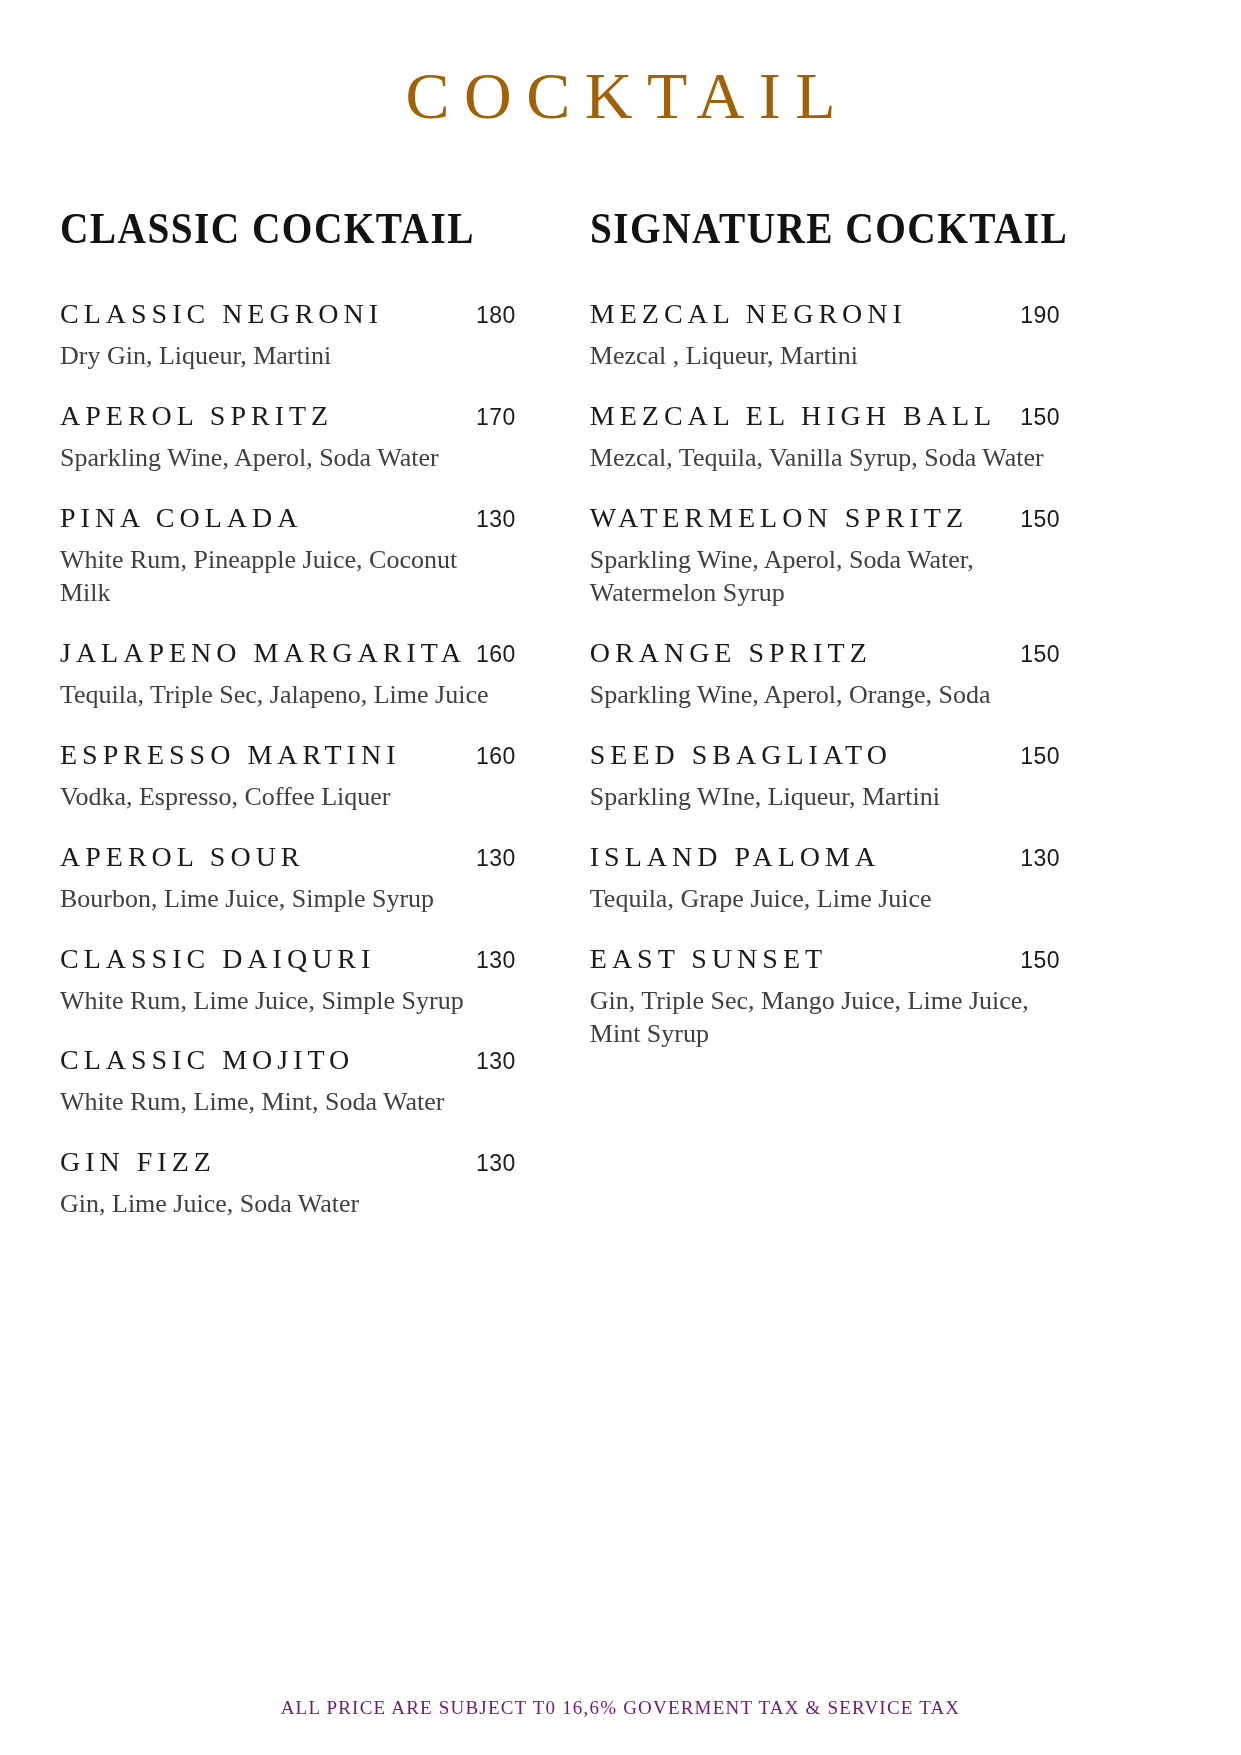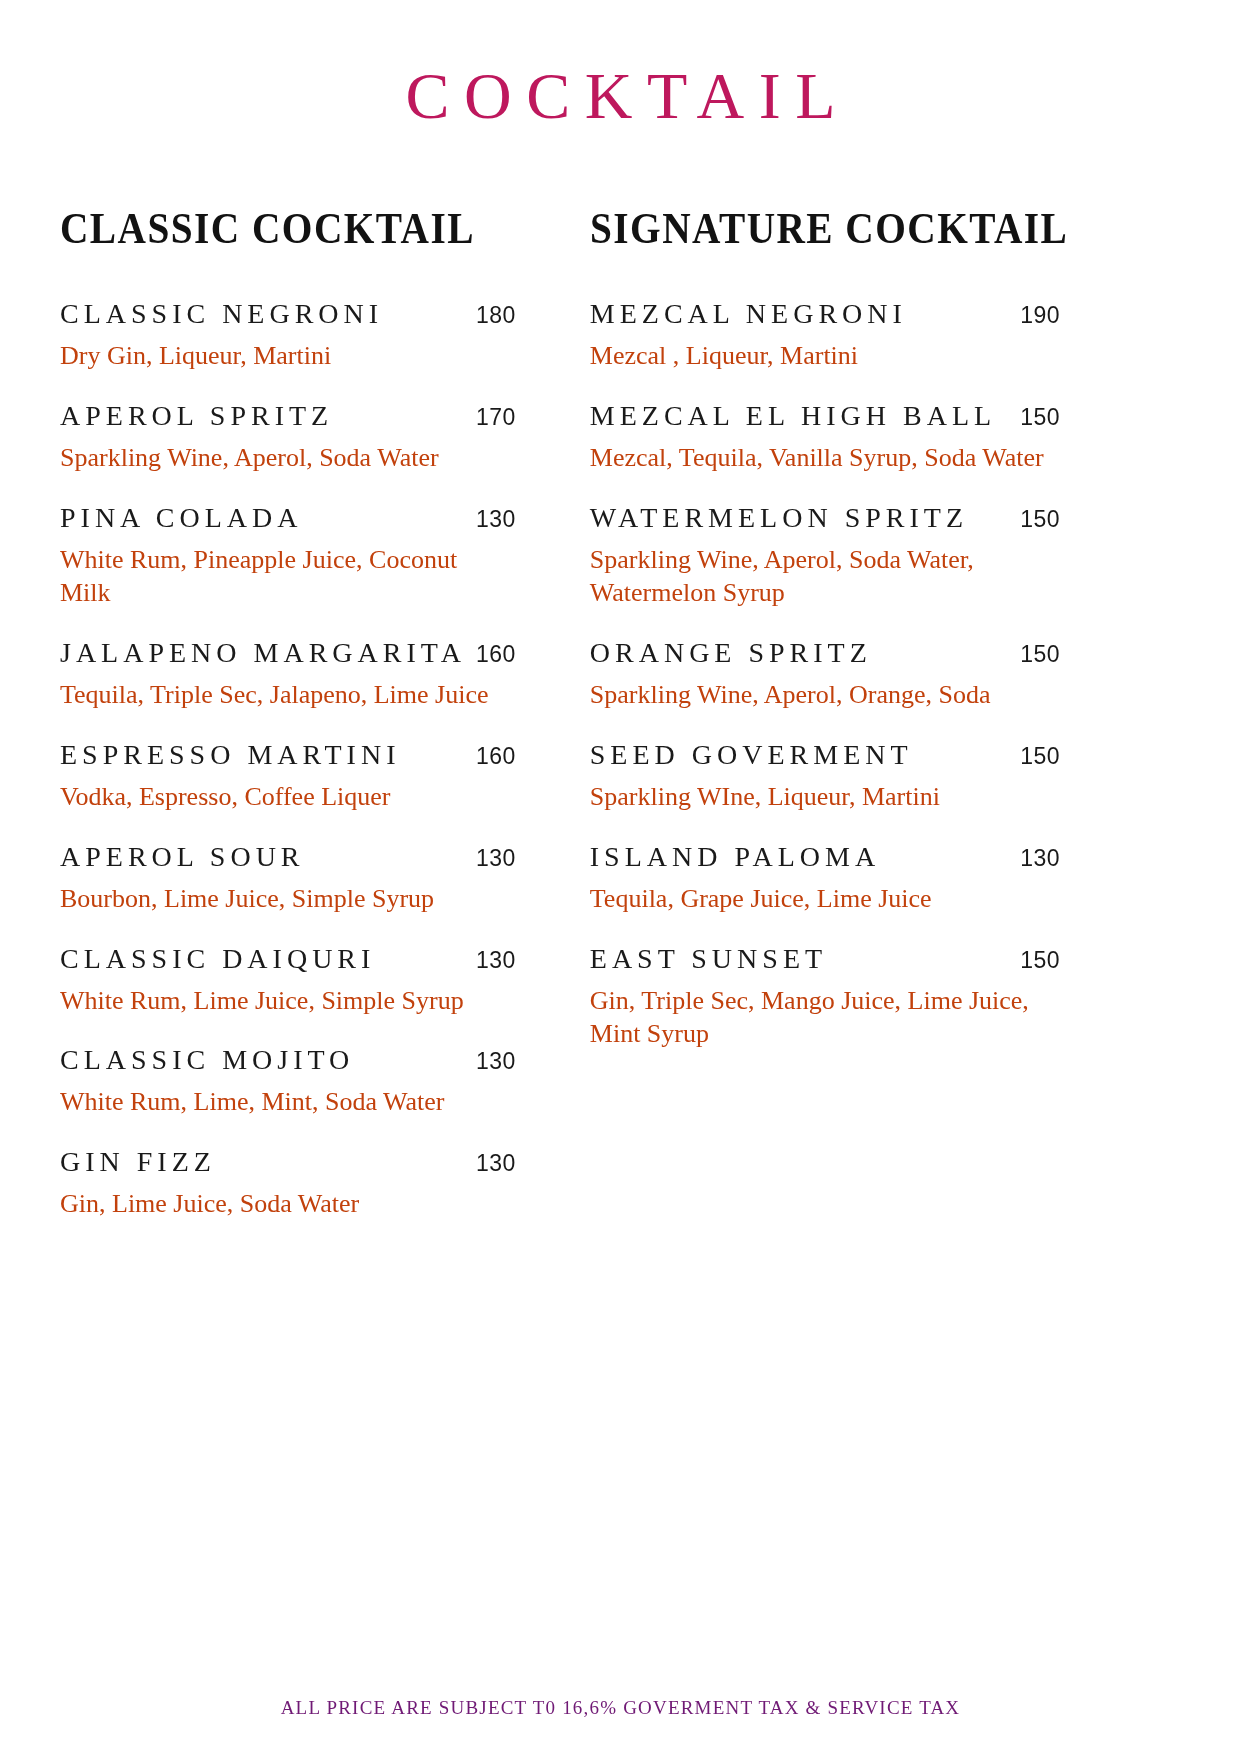--- a/index.html
+++ b/index.html
@@ -23,21 +23,21 @@
     padding: 58px 0 0 0;
   }
   .page-title {
     margin: 0 auto 70px auto;
     text-align: center;
     font-family: "Liberation Serif", serif;
     font-weight: 400;
     font-size: 66px;
     letter-spacing: 0.22em;
     text-indent: 0.22em; 
-    color: #be185d;
+    color: #a16207;
   }
   .columns {
     margin-left: 60px;
     width: 1028px;
     display: grid;
     grid-template-columns: 1fr 1fr;
     column-gap: 46px;
     align-items: start;
   }
   .section-heading {
@@ -69,21 +69,21 @@
     font-family: "Liberation Sans", sans-serif;
     font-size: 23px;
     letter-spacing: 0.5px;
     color: #1a1a1a;
   }
   .item-desc {
     margin: 9px 0 0 0;
     font-family: "Liberation Serif", serif;
     font-size: 26px;
     line-height: 1.3;
-    color: #c2410c;
+    color: #404040;
     white-space: pre-line;
   }
   .footer-note {
     position: absolute;
     left: 0;
     right: 0;
     bottom: 36px;
     text-align: center;
     font-family: "Liberation Serif", serif;
     font-size: 19px;
@@ -207,21 +207,21 @@
   <div class="menu-item">
     <div class="item-row">
       <span class="item-name">ORANGE SPRITZ</span>
       <span class="item-price">150</span>
     </div>
     <p class="item-desc">Sparkling Wine, Aperol, Orange, Soda</p>
   </div>
 
   <div class="menu-item">
     <div class="item-row">
-      <span class="item-name">SEED GOVERMENT</span>
+      <span class="item-name">SEED SBAGLIATO</span>
       <span class="item-price">150</span>
     </div>
     <p class="item-desc">Sparkling WIne, Liqueur, Martini</p>
   </div>
 
   <div class="menu-item">
     <div class="item-row">
       <span class="item-name">ISLAND PALOMA</span>
       <span class="item-price">130</span>
     </div>

